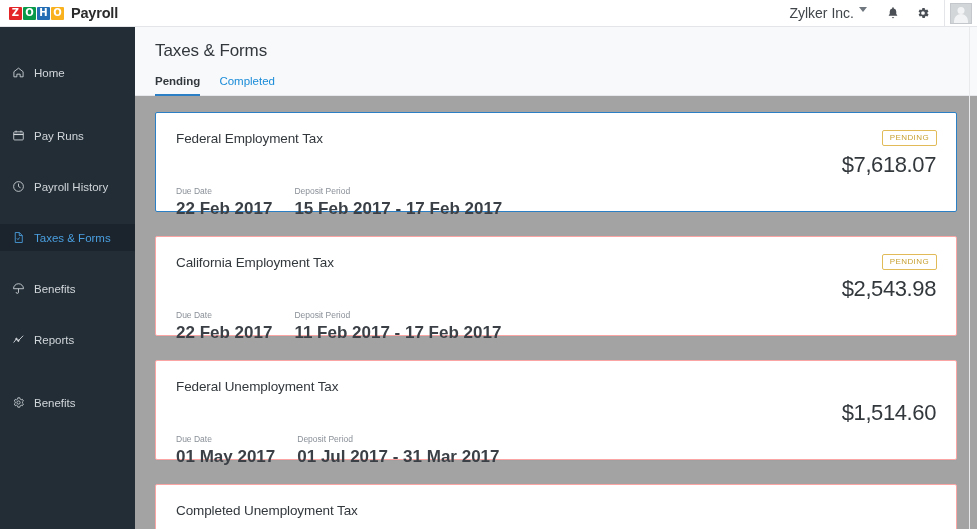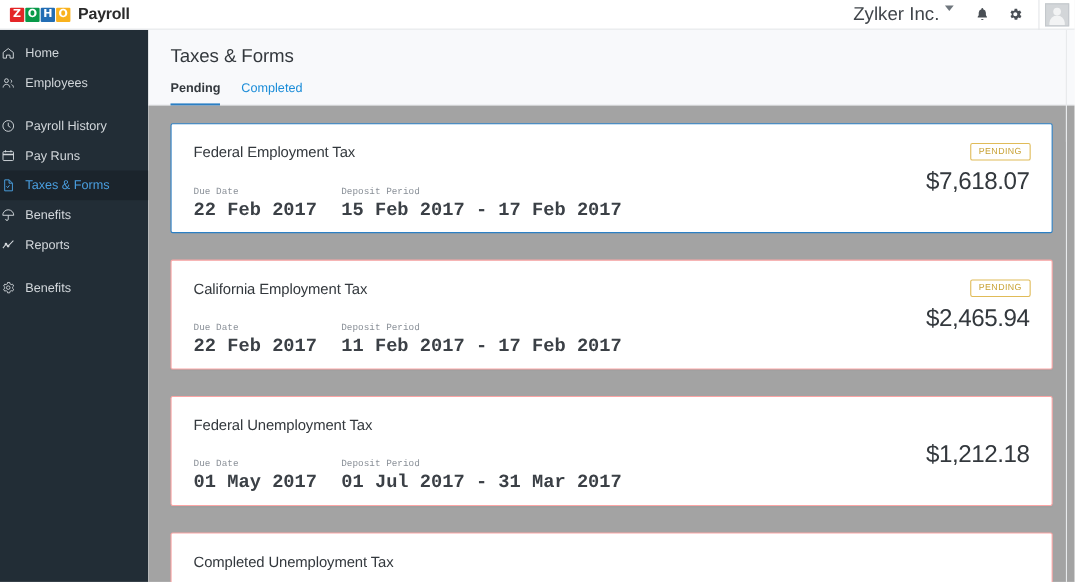--- a/index.html
+++ b/index.html
@@ -51,21 +51,21 @@
   }
 
   .topbar-right {
     margin-left: auto;
     display: flex;
     align-items: center;
     height: 100%;
   }
   .org-select {
     display: flex; gap: 5px;
-    font-size: 17px; color: #40454a;
+    font-size: 14px; color: #40454a;
     padding: 0 11px;
     cursor: pointer;
   }
   .caret-dn {
     width: 0; height: 0;
     border-left: 4px solid transparent;
     border-right: 4px solid transparent;
     border-top: 5px solid #6f767d;
     margin-top: 2px;
   }
@@ -107,24 +107,26 @@
   .sidebar {
     width: 135px; min-width: 135px;
     background: #222d36;
     padding-top: 8px;
     display: flex; flex-direction: column;
   }
   .nav-item {
     display: flex; align-items: center;
     gap: 9px;
     height: 27px;
+    padding-left: 11px;
     color: #d2d7db;
     font-size: 11.5px;
     cursor: pointer;
     text-decoration: none;
+    margin-top: 24px;
   }
   .nav-item .nav-ico {
     width: 14px; height: 14px;
     display: flex; align-items: center; justify-content: center;
     flex-shrink: 0;
     color: #d2d7db;
   }
   .nav-item .nav-ico svg { display: block; }
   .nav-item.active {
     background: #1b242c;
@@ -207,22 +209,21 @@
     color: #c8a133;
     font-size: 8px;
     letter-spacing: 0.4px;
     padding: 3px 7px 2px 7px;
     border-radius: 2px;
     background: #ffffff;
     line-height: 1.1;
   }
   .card-meta {
     display: flex;
-    margin-top: 23px;
-    font-family: Liberation Mono, monospace;
+    margin-top: 40px;
   }
   .meta-block { margin-right: 22px; }
   .meta-block.due { min-width: 74px; }
   .meta-label {
     font-size: 8.5px;
     color: #8a9098;
     margin-bottom: 3px;
   }
   .meta-value {
     font-size: 17px;
@@ -302,52 +303,42 @@
 
       <a class="nav-item">
         <span class="nav-ico">
           <svg width="13" height="13" viewBox="0 0 24 24" fill="none" stroke="currentColor" stroke-width="1.6">
             <path d="M3.5 10.5 12 4l8.5 6.5V20h-5.5v-5h-6v5H3.5z"></path>
           </svg>
         </span>
         <span>Home</span>
       </a>
 
-      <a class="nav-item">
-        <span class="nav-ico">
-          <svg width="13" height="13" viewBox="0 0 24 24" fill="none" stroke="currentColor" stroke-width="1.6">
-            <circle cx="9" cy="8" r="3.2"></circle>
-            <path d="M3.4 19.5c0-3.2 2.5-5.3 5.6-5.3s5.6 2.1 5.6 5.3"></path>
-            <path d="M16 6.4a3 3 0 0 1 0 5.4M17.5 14.6c2 .7 3.2 2.4 3.2 4.9"></path>
-          </svg>
-        </span>
-        <span>Employees</span>
-      </a>
 
       <div class="nav-gap"></div>
-
-      <a class="nav-item">
-        <span class="nav-ico">
-          <svg width="13" height="13" viewBox="0 0 24 24" fill="none" stroke="currentColor" stroke-width="1.6">
-            <circle cx="12" cy="12" r="9"></circle>
-            <path d="M12 6.6V12l3.8 2.4"></path>
-          </svg>
-        </span>
-        <span>Payroll History</span>
-      </a>
 
       <a class="nav-item">
         <span class="nav-ico">
           <svg width="13" height="13" viewBox="0 0 24 24" fill="none" stroke="currentColor" stroke-width="1.6">
             <rect x="3.2" y="5.2" width="17.6" height="15" rx="1.6"></rect>
             <path d="M3.2 10h17.6" stroke-width="2.4"></path>
             <path d="M7.5 2.8v3.6M16.5 2.8v3.6"></path>
           </svg>
         </span>
         <span>Pay Runs</span>
+      </a>
+
+      <a class="nav-item">
+        <span class="nav-ico">
+          <svg width="13" height="13" viewBox="0 0 24 24" fill="none" stroke="currentColor" stroke-width="1.6">
+            <circle cx="12" cy="12" r="9"></circle>
+            <path d="M12 6.6V12l3.8 2.4"></path>
+          </svg>
+        </span>
+        <span>Payroll History</span>
       </a>
 
       <a class="nav-item active">
         <span class="nav-ico">
           <svg width="13" height="13" viewBox="0 0 24 24" fill="none" stroke="currentColor" stroke-width="1.6">
             <path d="M6 2.8h7.6L19 8.3V21.2H6z"></path>
             <path d="M13.4 2.8V8.4H19"></path>
             <path d="M9 13.5l2 2.4 3-4"></path>
           </svg>
         </span>
@@ -425,36 +416,36 @@
           <div class="card-meta">
             <div class="meta-block due">
               <div class="meta-label">Due Date</div>
               <div class="meta-value">22 Feb 2017</div>
             </div>
             <div class="meta-block">
               <div class="meta-label">Deposit Period</div>
               <div class="meta-value">11 Feb 2017 - 17 Feb 2017</div>
             </div>
           </div>
-          <div class="amount">$2,465.94</div>
+          <div class="amount">$2,543.98</div>
         </div>
 
         <div class="card">
           <div class="card-title">Federal Unemployment Tax</div>
           <div class="card-meta">
             <div class="meta-block due">
               <div class="meta-label">Due Date</div>
               <div class="meta-value">01 May 2017</div>
             </div>
             <div class="meta-block">
               <div class="meta-label">Deposit Period</div>
               <div class="meta-value">01 Jul 2017 - 31 Mar 2017</div>
             </div>
           </div>
-          <div class="amount">$1,212.18</div>
+          <div class="amount">$1,514.60</div>
         </div>
 
         <div class="card">
           <div class="card-title">Completed Unemployment Tax</div>
         </div>
 
       </div>
     </main>
 
   </div>

